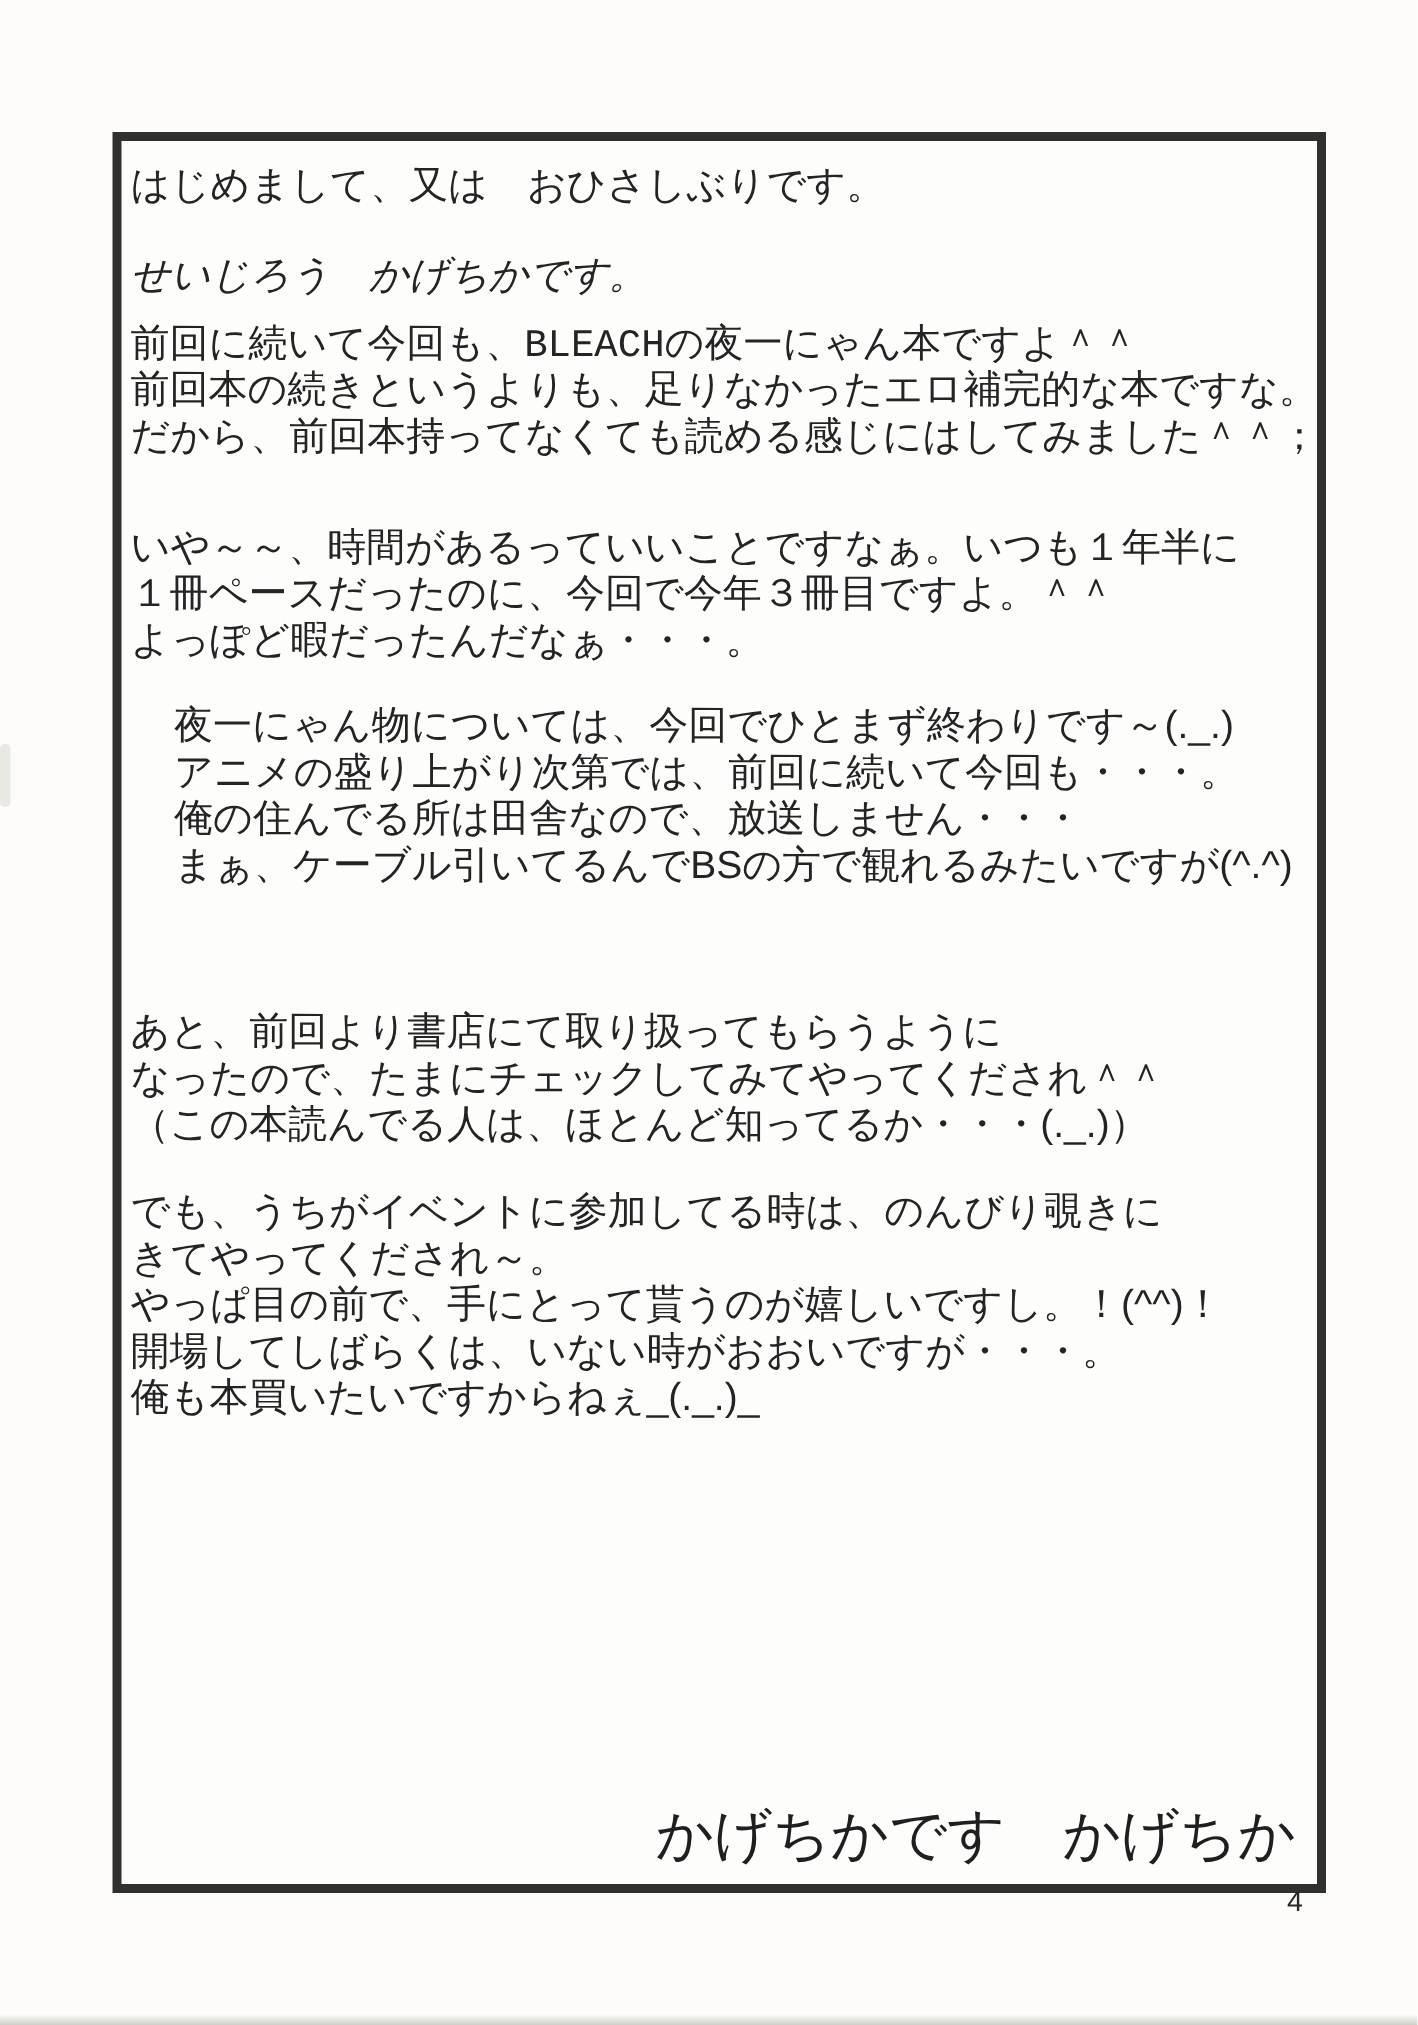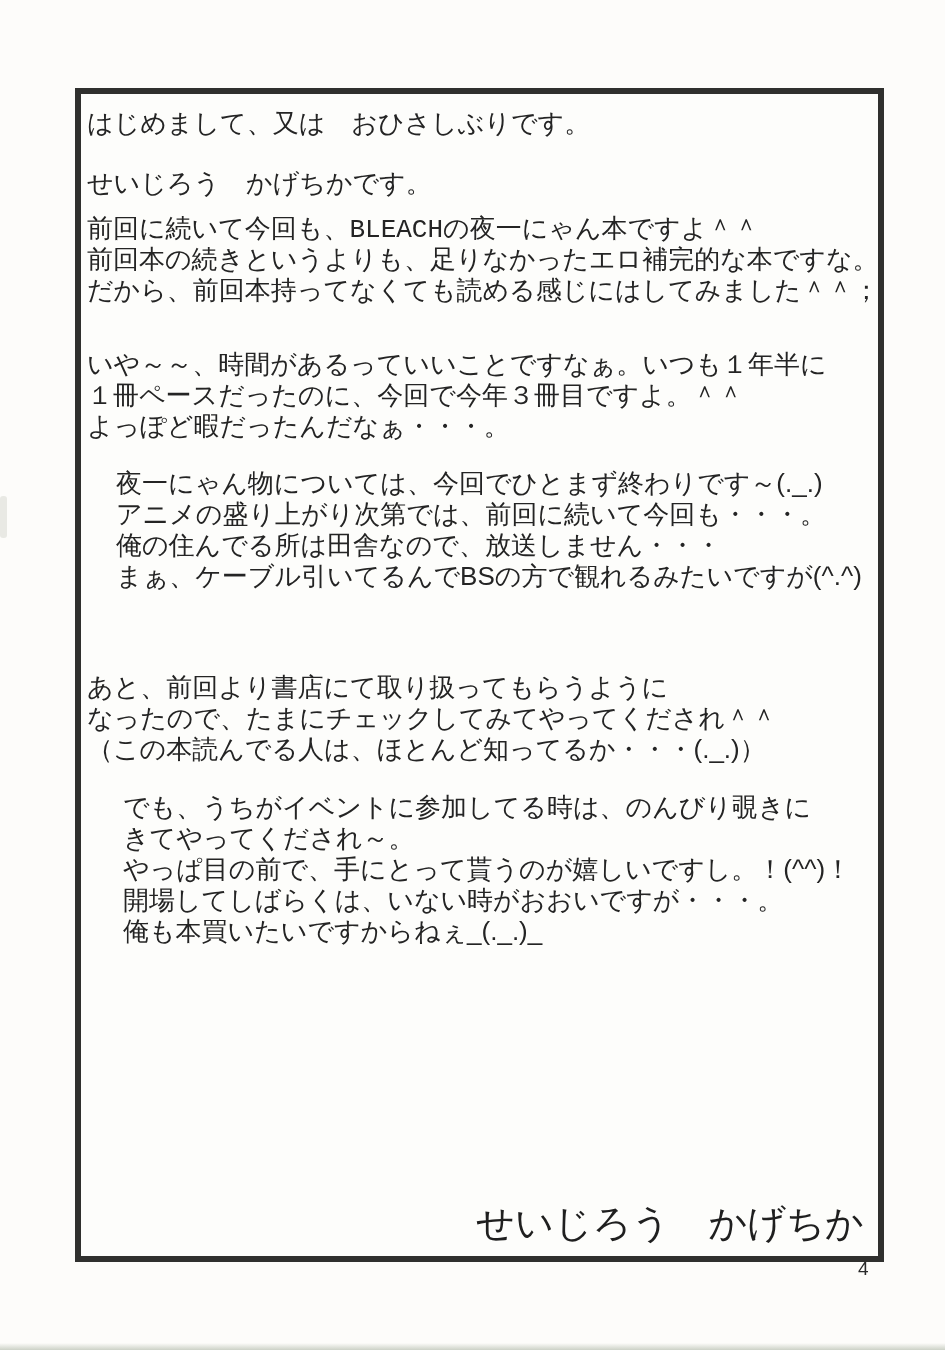--- a/index.html
+++ b/index.html
@@ -29,26 +29,26 @@
     position: absolute;
     left: 6px;
     right: 4px;
     font-size: 26px;
     line-height: 31px;
     letter-spacing: 0px;
     white-space: nowrap;
     color: #242424;
   }
   .p1 { top: 14px; }
-  .p2 { top: 74px; }
+  .p2 { top: 74px; font-style: italic; }
   .p3 { top: 121px; font-family: Liberation Mono, monospace; }
   .p4 { top: 255px; }
   .p5 { top: 374px; margin-left: 29px; }
   .p6 { top: 578px; }
-  .p7 { top: 698px; margin-left: 36px; }
+  .p7 { top: 698px; }
   .signature {
     position: absolute;
     top: 1104px;
     right: 14px;
     font-family: "Liberation Serif", serif;
     font-size: 38px;
     color: #1f1f1f;
     white-space: nowrap;
   }
   .page-num {
@@ -117,19 +117,19 @@
     </div>
 
     <div class="para p7">
       <div>でも、うちがイベントに参加してる時は、のんびり覗きに</div>
       <div>きてやってくだされ～。</div>
       <div>やっぱ目の前で、手にとって貰うのが嬉しいですし。！(^^)！</div>
       <div>開場してしばらくは、いない時がおおいですが・・・。</div>
       <div>俺も本買いたいですからねぇ_(._.)_</div>
     </div>
 
-    <div class="signature">せいじろう　かげちか</div>
+    <div class="signature">かげちかです　かげちか</div>
   </div>
 
   <div class="page-num">4</div>
   <div class="artifact"></div>
   <div class="scan-edge"></div>
 </div>
 
 </body></html>

